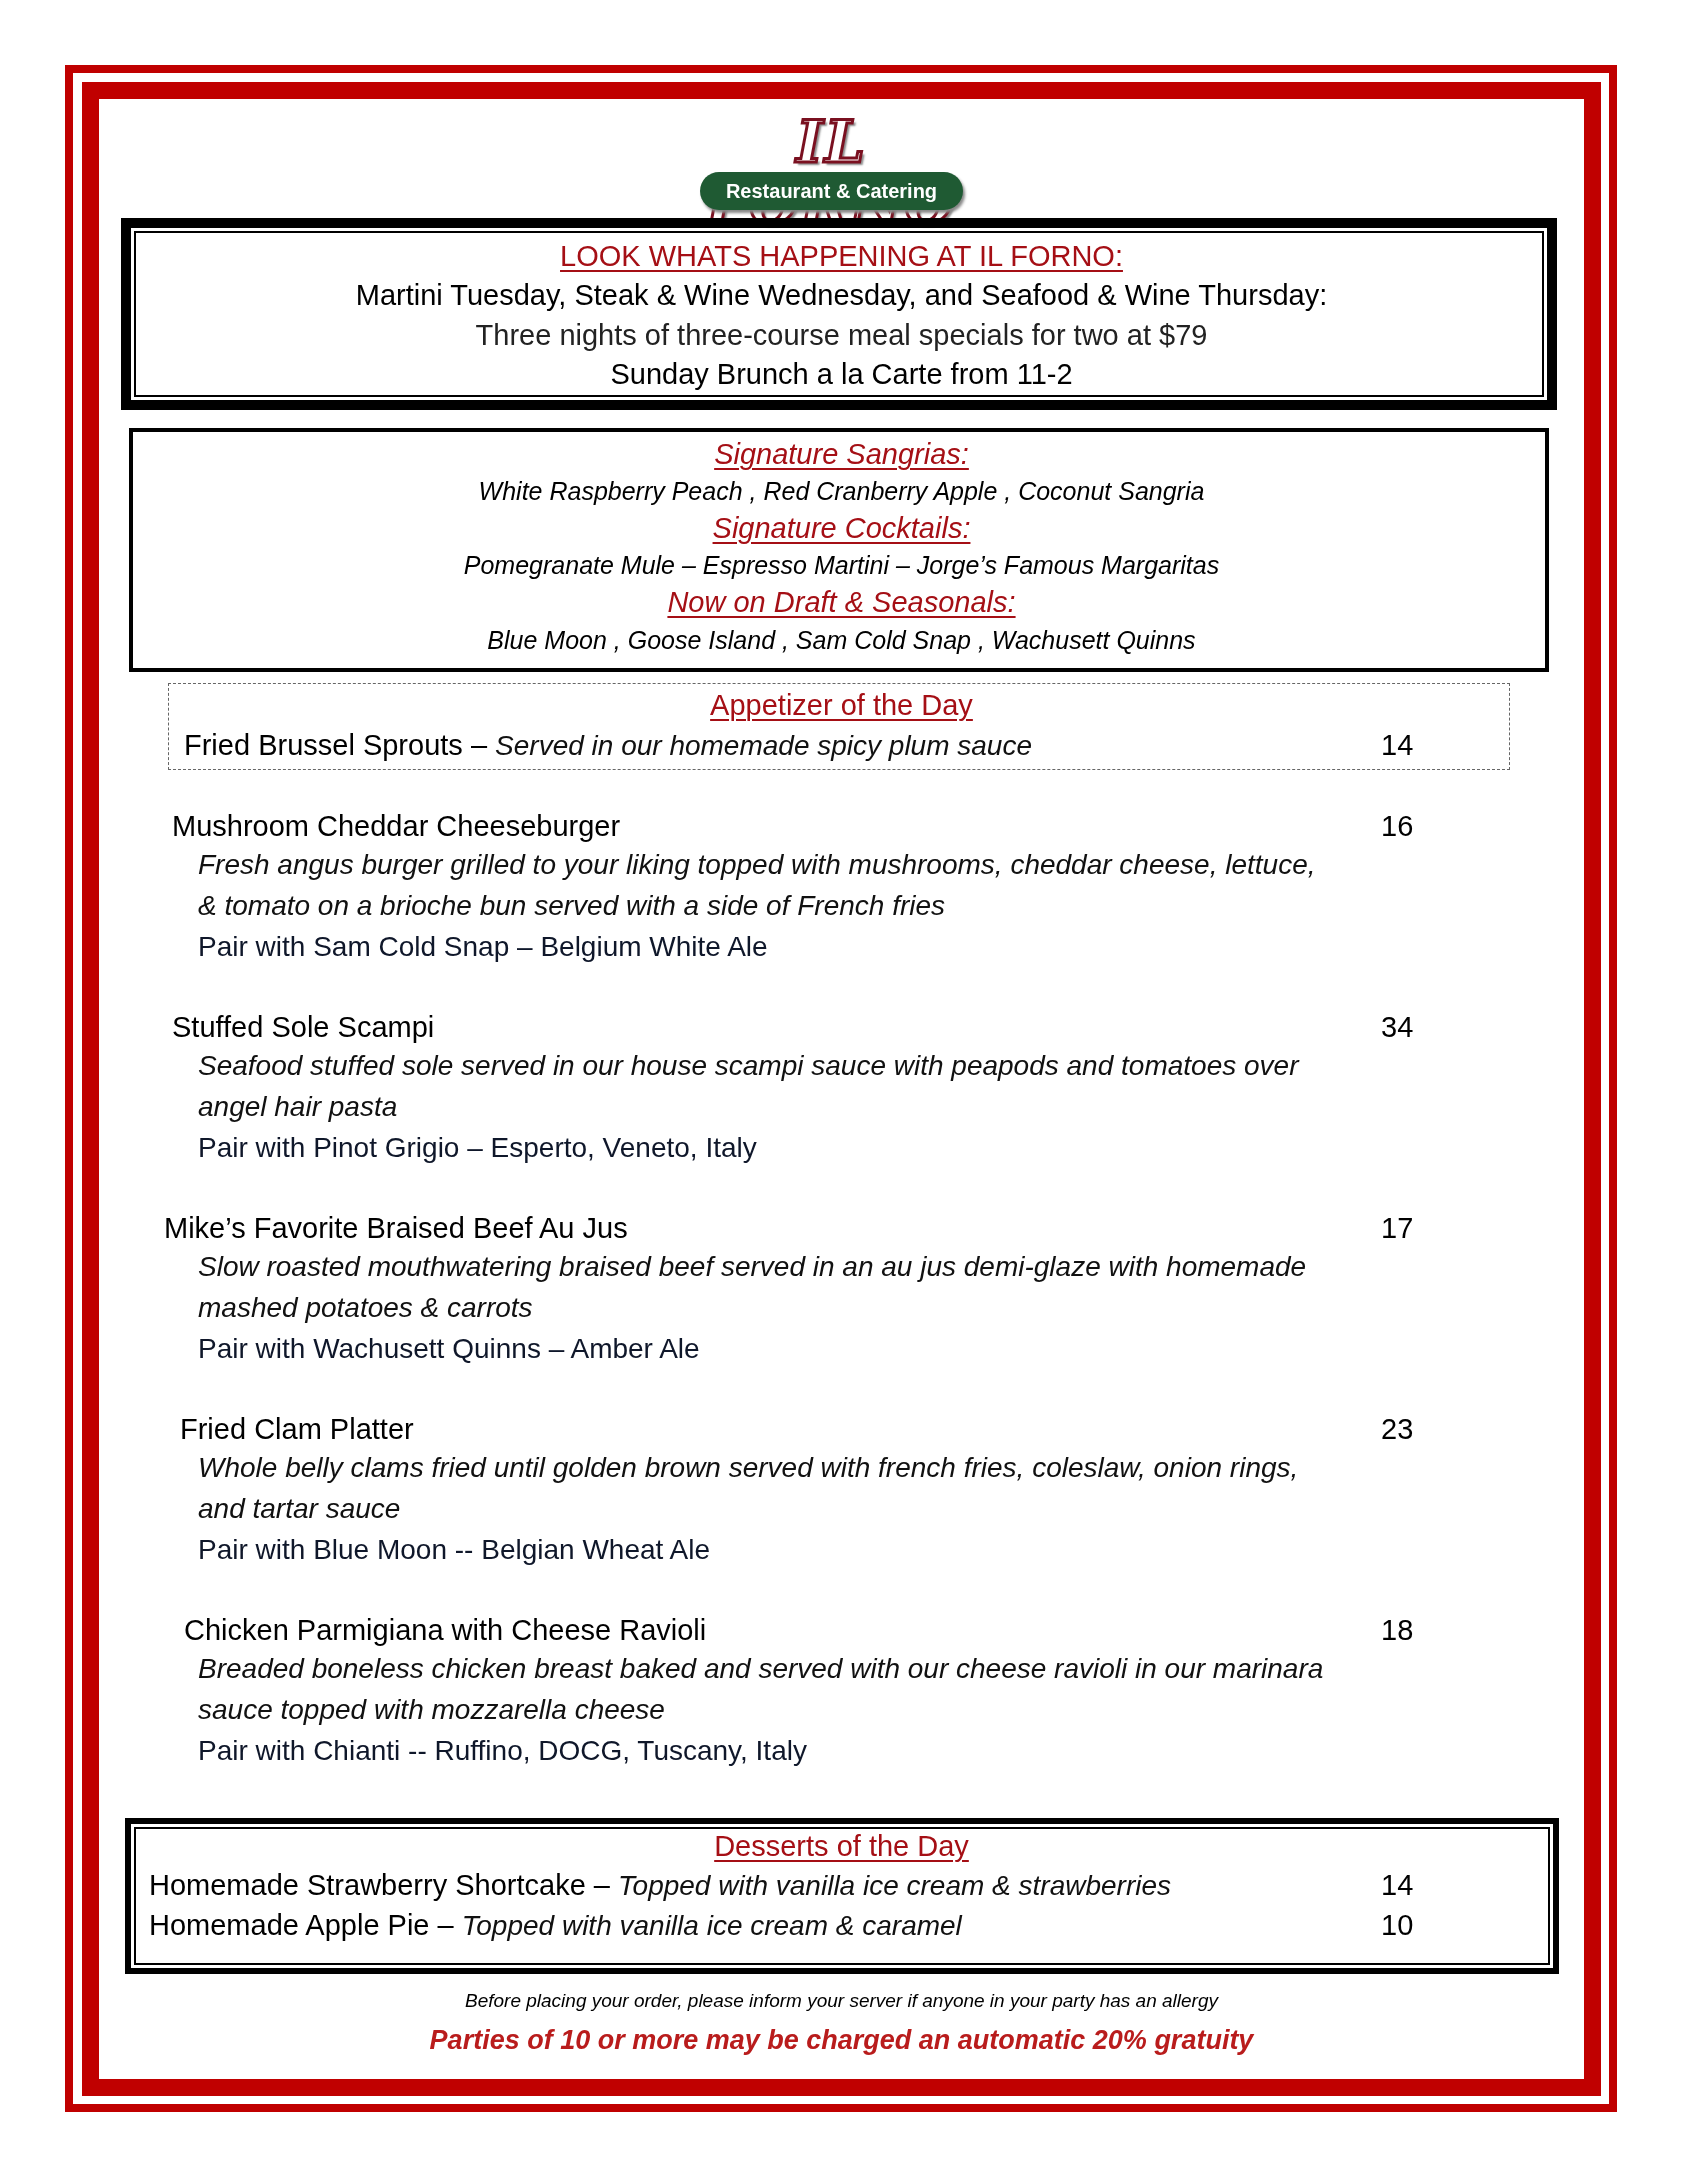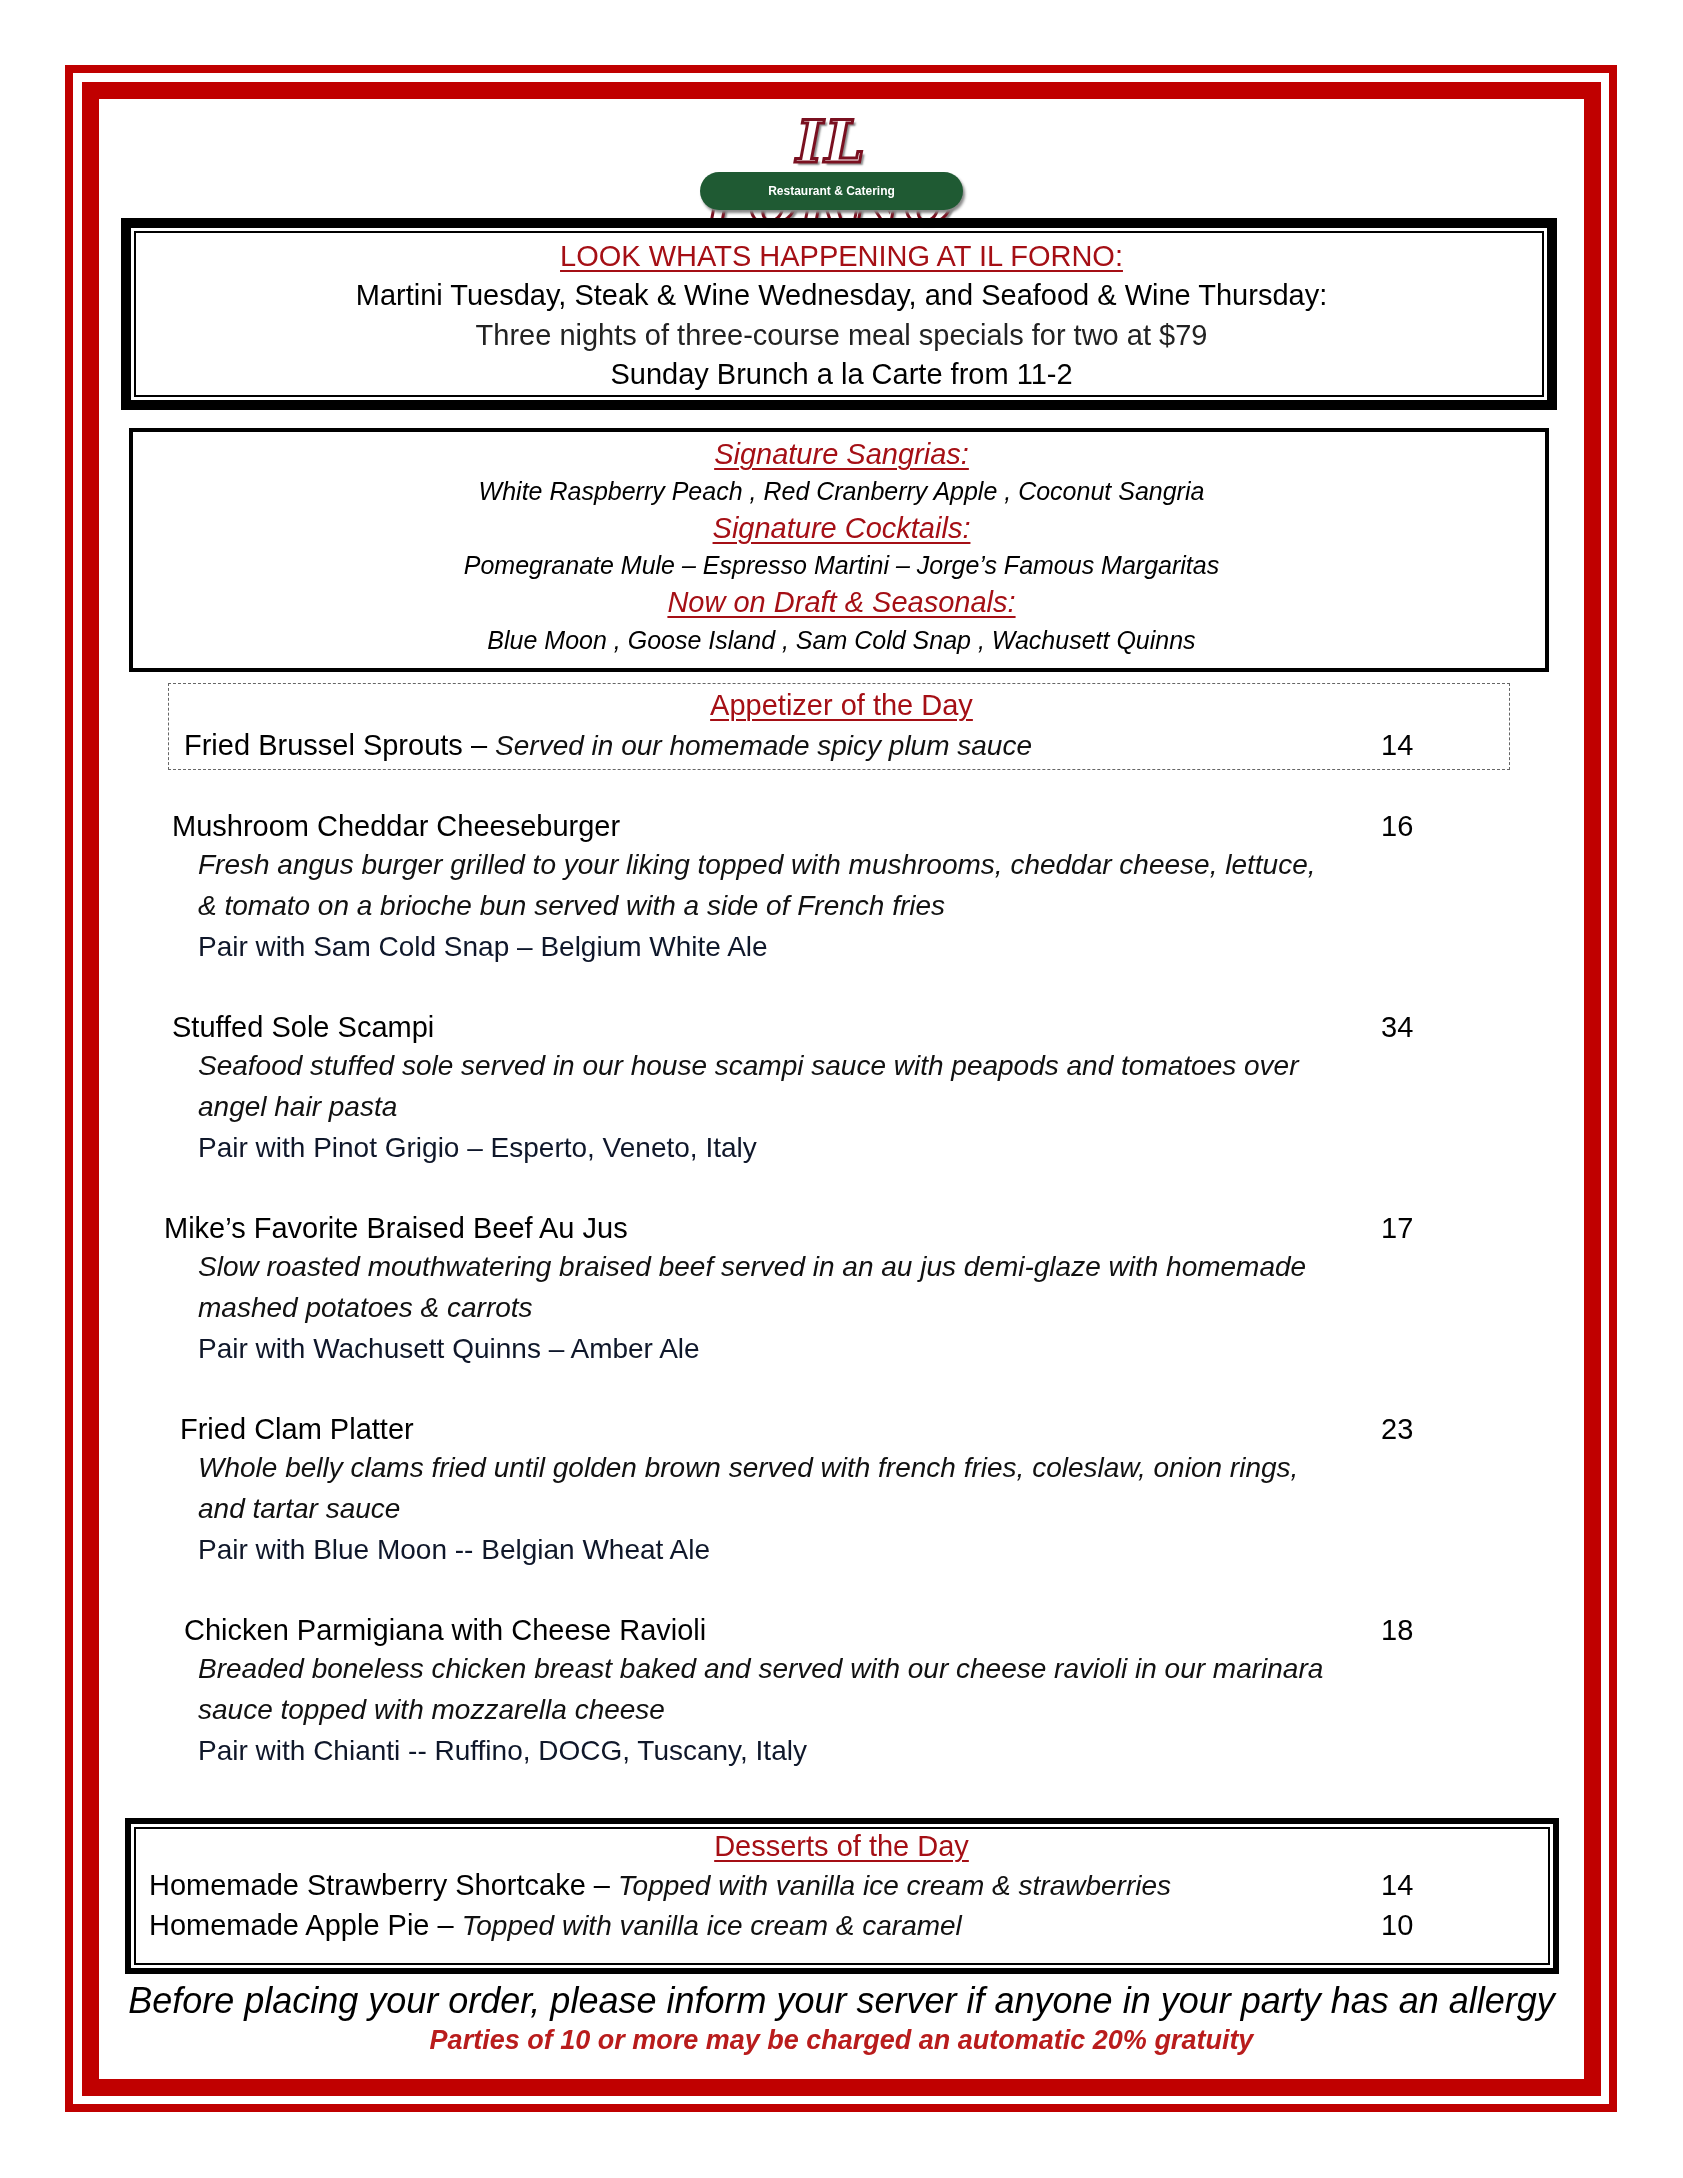--- a/index.html
+++ b/index.html
@@ -14,21 +14,21 @@
   .b { font-weight:bold; }
 
   
   .logo { left:663px; top:111px; width:337px; height:99px; }
   .logo-title { position:absolute; left:0; top:0; width:337px; text-align:center;
     font-family:"DejaVu Serif", serif; font-weight:bold; font-style:italic; font-size:57px;
     color:#ffffff; letter-spacing:2px;
     -webkit-text-stroke:3px #7a1020; text-shadow:3px 3px 2px #8a8a8a; line-height:61px; }
   .logo-pill { position:absolute; left:37px; top:61px; width:263px; height:38px; border-radius:19px;
     background:#1f5a33; box-shadow:2px 3px 3px #888; color:#fff; font-weight:bold;
-    font-size:12px; text-align:center; line-height:38px; font-family:"Liberation Sans", sans-serif; }
+    font-size:20px; text-align:center; line-height:38px; font-family:"Liberation Sans", sans-serif; }
 
   
   .box1 { left:121px; top:218px; width:1436px; height:192px; border:10px solid #000; box-sizing:border-box; }
   .box1-inner { position:absolute; left:3px; top:3px; right:3px; bottom:3px; border:2px solid #000; }
   .box2 { left:129px; top:428px; width:1420px; height:244px; border:4px solid #000; box-sizing:border-box; }
   .box3 { left:168px; top:683px; width:1342px; height:87px; border:1px dashed #666; box-sizing:border-box; }
   .box4 { left:125px; top:1818px; width:1434px; height:156px; border:6px solid #000; box-sizing:border-box; }
   .box4-inner { position:absolute; left:3px; top:3px; right:3px; bottom:3px; border:2px solid #000; }
 
   .line { position:absolute; white-space:nowrap; font-size:29px; line-height:36px; }
@@ -123,15 +123,15 @@
   <span>Homemade Strawberry Shortcake –</span>
   <span class="desc">Topped with vanilla ice cream &amp; strawberries</span>
 </div>
 <div class="price" style="top:1867px;">14</div>
 <div class="line" style="top:1907px; left:149px;">
   <span>Homemade Apple Pie –</span>
   <span class="desc">Topped with vanilla ice cream &amp; caramel</span>
 </div>
 <div class="price" style="top:1907px;">10</div>
 
-<div class="line cl i b" style="top:1983px; font-size:36px; font-weight:normal;">Before placing your order, please inform your server if anyone in your party has an allergy</div>
+<div class="line cl i b" style="top:1983px; font-size:19px; font-weight:normal;">Before placing your order, please inform your server if anyone in your party has an allergy</div>
 <div class="line cl i gray" style="top:2022px; font-size:27px;">Parties of 10 or more may be charged an automatic 20% gratuity</div>
 
 
 </body></html>

